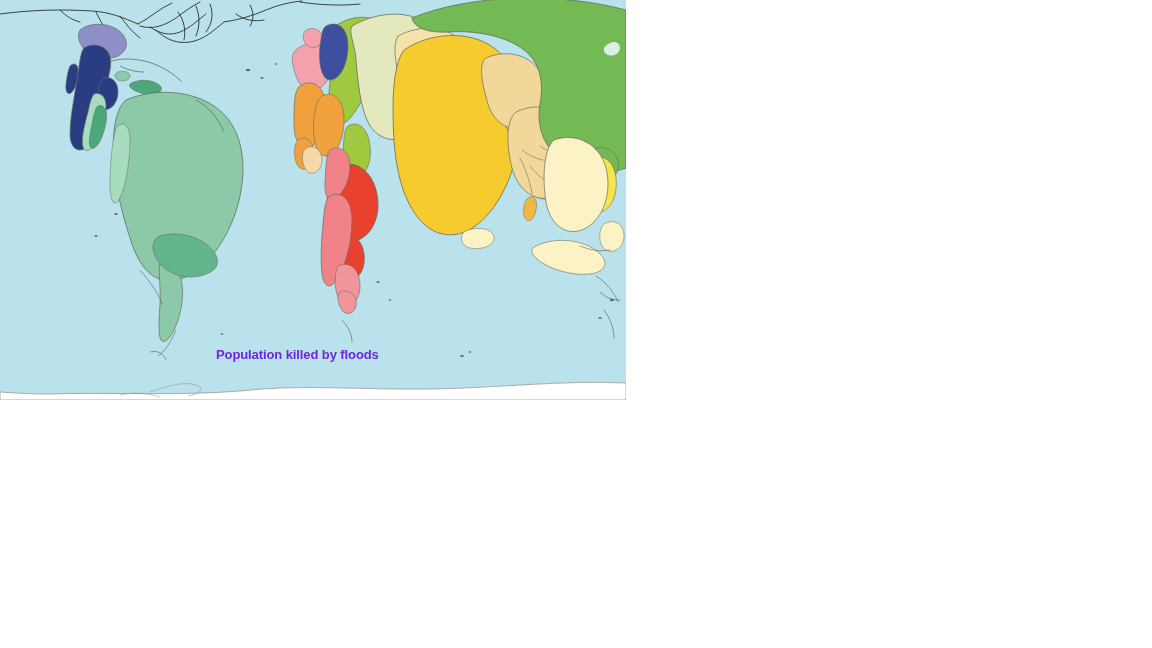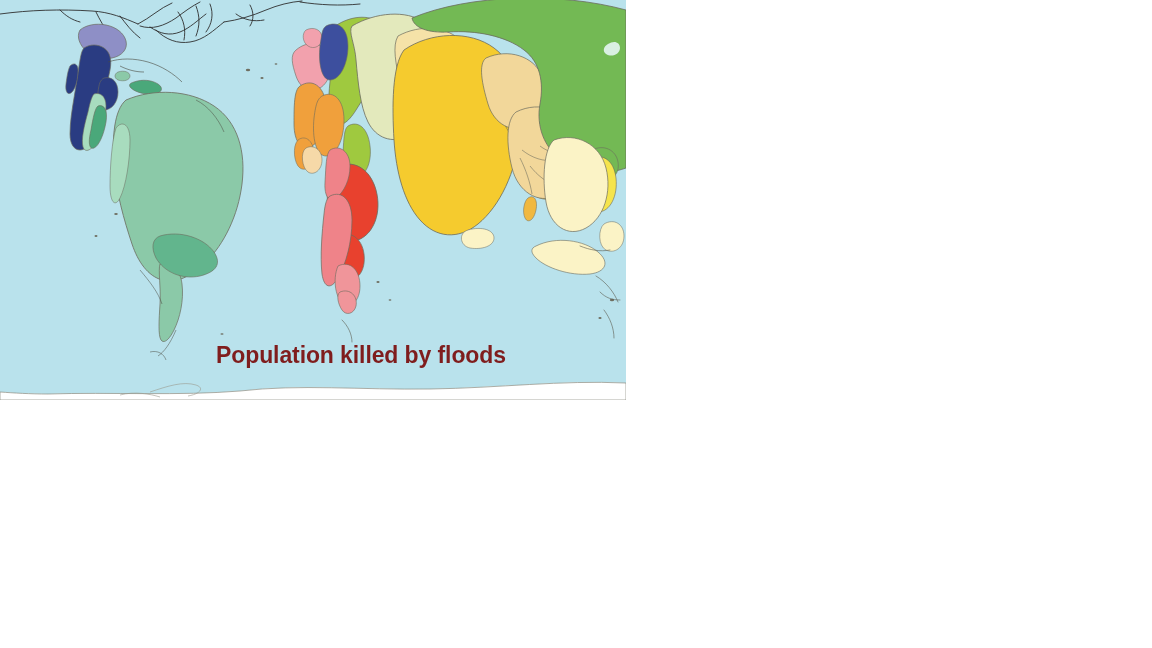--- a/index.html
+++ b/index.html
@@ -37,23 +37,23 @@
     width: 626px;
     height: 400px;
   }
   
   #map-caption {
     position: absolute;
     left: 216px;
     top: 344px;
     width: 250px;
     font-family: "Liberation Sans", sans-serif;
-    font-size: 23px;
+    font-size: 13px;
     font-weight: bold;
-    color: #7f1d1d;
+    color: #6d28d9;
     letter-spacing: -0.1px;
     line-height: 22px;
     white-space: nowrap;
     user-select: none;
   }
 </style>
 </head>
 <body>
 
 <div id="slide-canvas">

